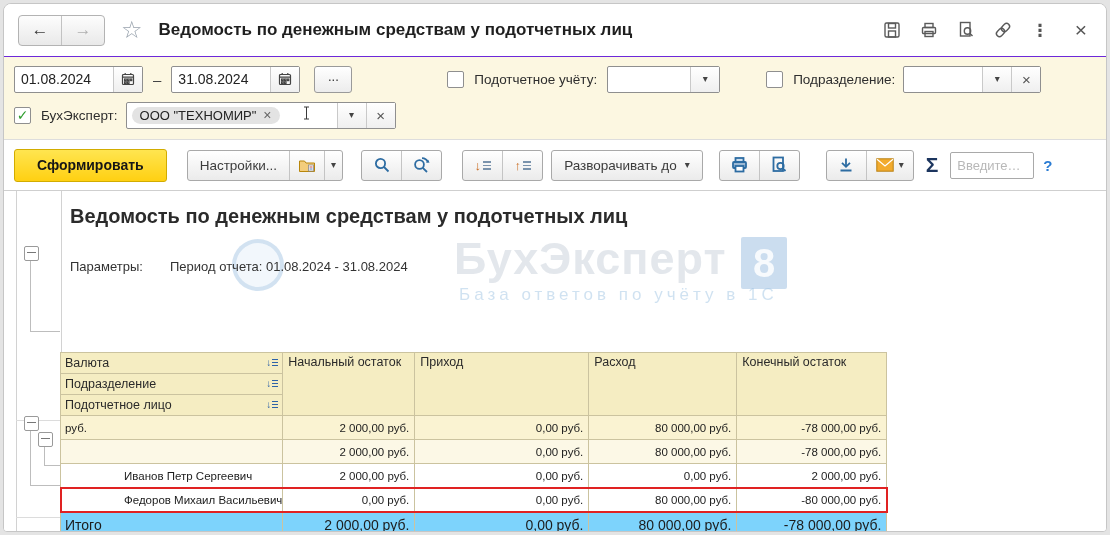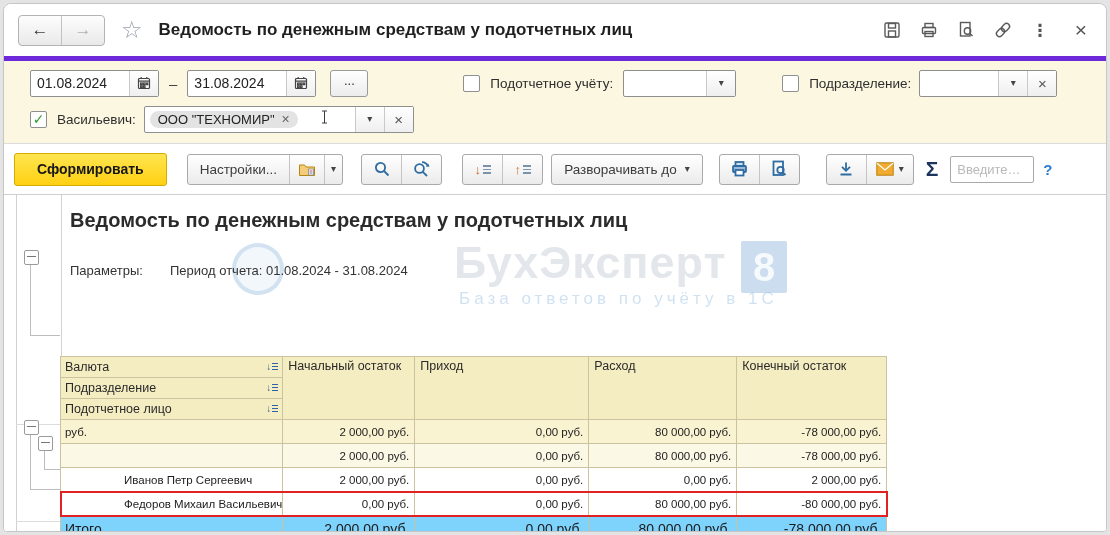--- a/index.html
+++ b/index.html
@@ -13,21 +13,21 @@
   .navbtn+.navbtn{border-left:1px solid #c2c2c2;color:#b0b0b0;}
   .star{font-size:24px;color:#98a2ad;margin-left:16px;line-height:1;}
   .wtitle{font-size:17px;font-weight:bold;color:#1f1f1f;margin-left:16px;white-space:nowrap;flex:1 1 auto;overflow:hidden;}
   .tb-icons{display:flex;align-items:center;gap:15px;margin-left:10px;}
   .tb-ic{width:22px;height:22px;display:flex;align-items:center;justify-content:center;color:#585858;}
   .tb-ic svg{stroke:#5a5a5a;fill:none;stroke-width:1.4;}
   .more-dots{font-size:17px;font-weight:bold;color:#555;}
   .close-x{font-size:21px;color:#555;margin-left:4px;}
 
   
-  .filterpanel{background:#fcf7e1;border-top:5px solid #6d28d9;border-bottom:1px solid #ddd;padding:7px 0 9px 26px;flex:0 0 auto;}
+  .filterpanel{background:#fcf7e1;border-top:1px solid #6d28d9;border-bottom:1px solid #ddd;padding:7px 0 9px 10px;flex:0 0 auto;}
   .frow{display:flex;align-items:center;height:30px;}
   .frow+.frow{margin-top:6px;}
   .field{display:inline-flex;align-items:center;background:#fff;border:1px solid #8f8f8f;border-radius:2px;height:27px;box-sizing:border-box;}
   .field input{border:none;outline:none;font-size:14px;font-family:inherit;color:#222;padding:0 6px;width:86px;background:transparent;}
   .fbtn{width:28px;height:100%;display:flex;align-items:center;justify-content:center;border-left:1px solid #c9c9c9;background:linear-gradient(#ffffff,#efefef);cursor:pointer;}
   .fbtn svg{stroke:#444;fill:none;stroke-width:1.2;}
   .caret{font-size:10px;color:#444;line-height:1;}
   .dash{margin:0 10px;color:#444;font-size:15px;}
   .dots-btn{margin-left:14px;width:38px;height:27px;border:1px solid #9a9a9a;border-radius:3px;background:linear-gradient(#ffffff,#ececec);display:flex;align-items:center;justify-content:center;font-size:13px;color:#333;cursor:pointer;box-sizing:border-box;padding-bottom:6px;}
   .checkbox{width:17px;height:17px;border:1px solid #8f8f8f;border-radius:2px;background:#fff;display:flex;align-items:center;justify-content:center;cursor:pointer;box-sizing:border-box;}
@@ -210,21 +210,21 @@
         <div class="fbtn">
             <span style="font-size:15px;color:#555;">×</span>
           </div>
       </div>
     </div>
 
     <div class="frow">
       <div class="checkbox checked">
           <span class="check">✓</span>
         </div>
-      <span class="flabel">Васильевич:</span>
+      <span class="flabel">БухЭксперт:</span>
       <div class="field" style="margin-left:8px;width:270px;">
         <div style="flex:1 1 auto;display:flex;align-items:center;">
           <span class="tagpill">
             <span>ООО "ТЕХНОМИР"</span>
             <span class="tag-x">×</span>
           </span>
           <span class="ibeam">
             <svg width="9" height="18" viewBox="0 0 9 18">
                 <line x1="4.5" y1="3" x2="4.5" y2="15"></line>
                 <line x1="2" y1="3" x2="7" y2="3"></line>

